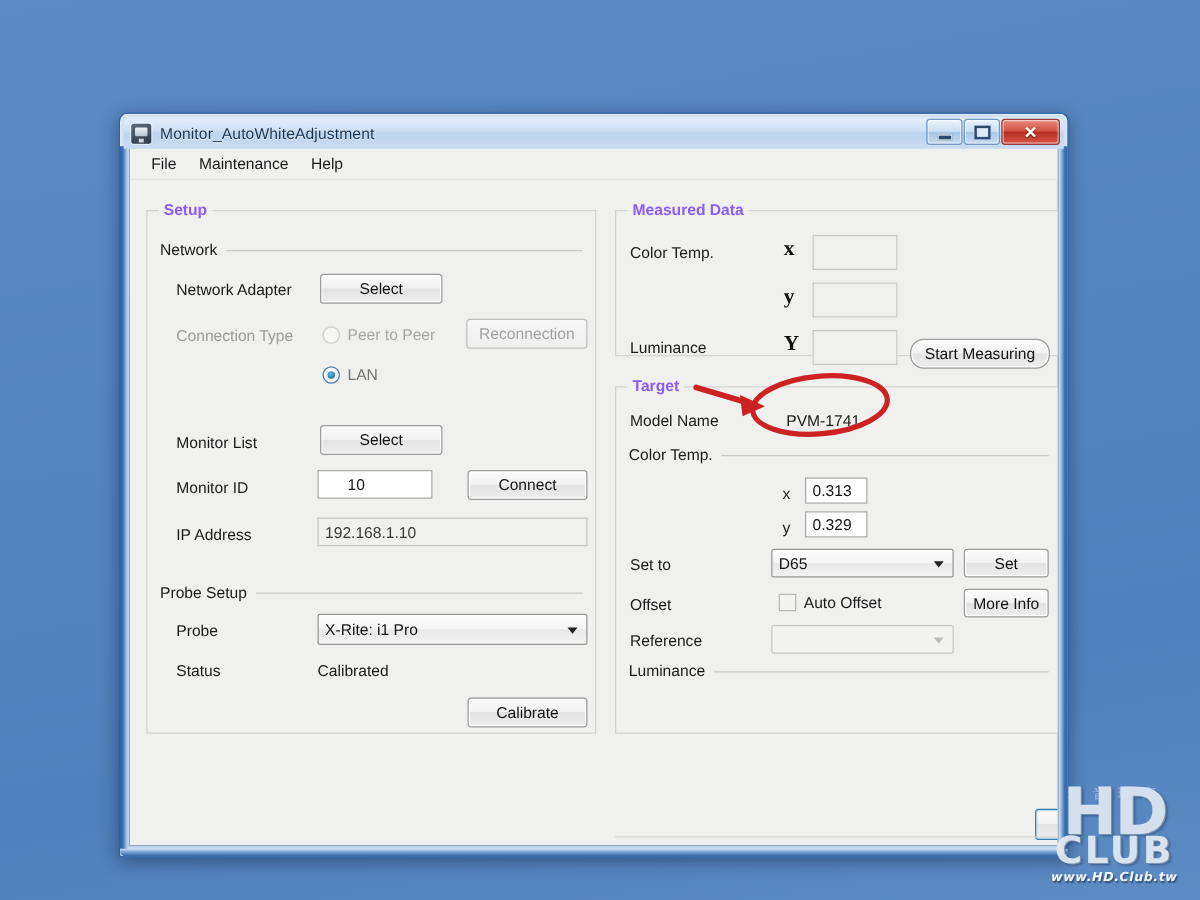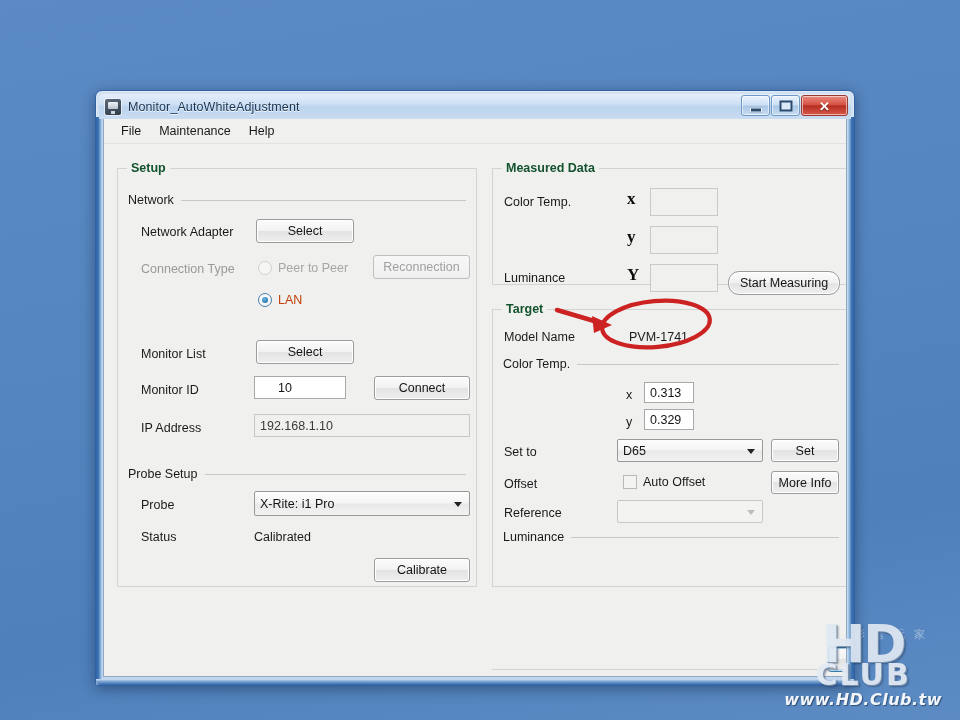--- a/index.html
+++ b/index.html
@@ -179,21 +179,21 @@
     box-sizing: border-box;
   }
   .groupbox > .gb-title {
     position: absolute;
     top: -8px;
     left: 9px;
     background: #f0f0ef;
     padding: 0 4px;
     font-size: 12.5px;
     font-weight: bold;
-    color: #14532d;
+    color: #8b5cf6;
   }
 
   
   .section {
     position: absolute;
     display: flex;
     align-items: center;
     left: 10px;
     right: 10px;
   }
@@ -296,21 +296,21 @@
     color: #a8a8a8;
   }
   .combo.disabled .arrow { border-top-color:#bdbdbd; }
 
   
   .radio {
     position: absolute;
     display: flex;
     align-items: center;
     font-size: 12.5px;
-    color: #c2410c;
+    color: #737373;
     cursor: default;
   }
   .radio .dot {
     width: 12px; height: 12px;
     border-radius: 50%;
     border: 1px solid #9a9a99;
     background: radial-gradient(circle at 40% 35%, #ffffff 0%, #f2f2f2 70%, #dcdcdc 100%);
     margin-right: 6px;
     position: relative;
     flex: 0 0 auto;
@@ -399,21 +399,21 @@
     letter-spacing: 2px;
     color: #e4ebf4;
     text-shadow:
       1px 1px 0 #7d93ad,
       2px 2px 2px rgba(20,40,70,.5);
     margin-top: -10px;
     opacity: .92;
   }
   #watermark-url {
     font-family: "DejaVu Sans", sans-serif;
-    font-size: 16px;
+    font-size: 10px;
     font-weight: bold;
     font-style: italic;
     color: #f2f6fa;
     letter-spacing: .5px;
     margin-top: 2px;
     text-shadow: 1px 1px 1px rgba(20,40,70,.6);
   }
   #watermark-cjk {
     position: absolute;
     right: 26px;

